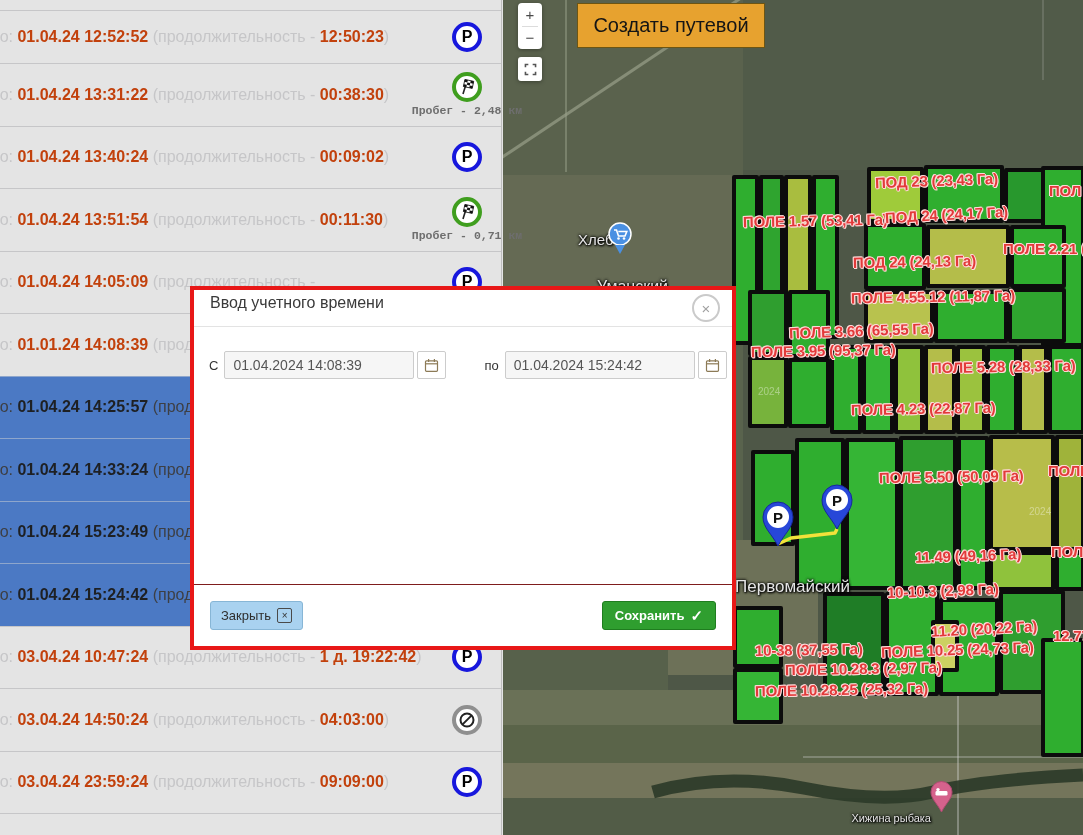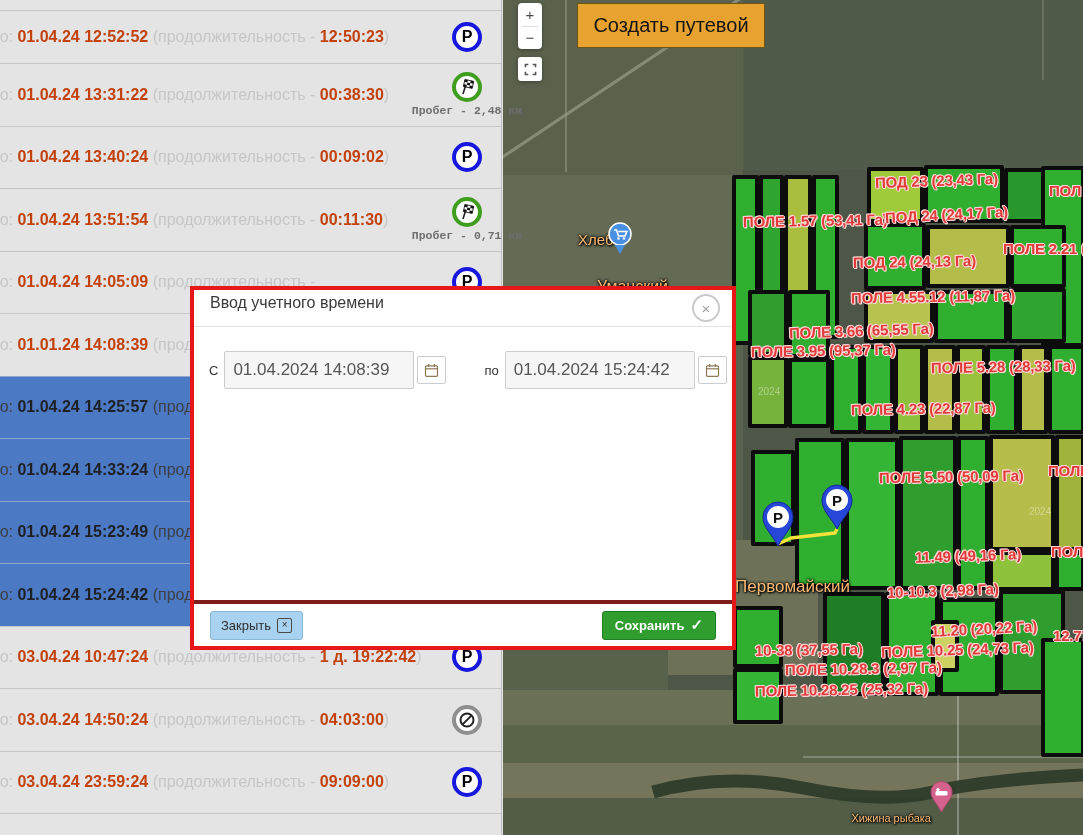--- a/index.html
+++ b/index.html
@@ -21,45 +21,45 @@
   .ic-p{border:4px solid #1717dd;font-weight:700;font-size:16px;color:#000;}
   .ic-f{border:4px solid #3f9e1e;}
   .ic-n{border:4px solid #8f8f8f;}
   .row.ghost{flex:1;height:auto;}
 
   
   .map{position:absolute;left:503px;top:0;width:580px;height:835px;overflow:hidden;background:#4e5747;z-index:1;}
   .map svg.base{position:absolute;left:0;top:0;}
   .field-label{position:absolute;font-size:15px;font-weight:700;color:#e23a3a;letter-spacing:-0.2px;white-space:nowrap;
     text-shadow:1px 0 0 #ffd9d9,-1px 0 0 #ffd9d9,0 1px 0 #ffd9d9,0 -1px 0 #ffd9d9,1px 1px 0 #ffd9d9,-1px -1px 0 #ffd9d9;}
-  .place-label{position:absolute;color:#fdba74;font-size:16px;white-space:nowrap;
+  .place-label{position:absolute;color:#e5e5e5;font-size:16px;white-space:nowrap;
     text-shadow:0 0 3px #000,0 0 3px #000,1px 1px 2px #000;}
   .wm{position:absolute;color:#fff;opacity:.38;font-size:10px;}
   .map-pin{position:absolute;}
   .poi{position:absolute;}
 
   
   .zoombox{position:absolute;left:15px;top:3px;width:24px;height:46px;background:#fff;border-radius:4px;box-shadow:0 1px 4px rgba(0,0,0,.35);display:flex;flex-direction:column;}
   .zoombox button{flex:1;border:none;background:transparent;font-size:15px;color:#4a4a4a;cursor:pointer;padding:0;line-height:1;}
   .zoombox .zdiv{height:1px;background:#dcdcdc;margin:0 4px;}
   .fsbox{position:absolute;left:15px;top:57px;width:24px;height:24px;background:#fff;border-radius:3px;box-shadow:0 1px 4px rgba(0,0,0,.35);display:flex;align-items:center;justify-content:center;border:none;cursor:pointer;padding:0;}
   .create-btn{position:absolute;left:74px;top:3px;width:188px;height:45px;background:#e7a22f;border:1px solid #6d5513;color:#151515;font-size:20px;font-family:"Liberation Sans",sans-serif;cursor:pointer;}
 
   
   .modal{position:absolute;left:190px;top:286px;width:546px;height:364px;background:#fff;border:4px solid #e81717;box-sizing:border-box;z-index:100;display:flex;flex-direction:column;}
   .modal-header{display:flex;justify-content:space-between;padding:4px 12px 4px 16px;border-bottom:1px solid #e3e3e3;}
   .modal-title{font-size:16px;color:#3a3a3a;}
   .modal-close{width:28px;height:28px;border-radius:50%;border:2px solid #cacaca;background:#fff;color:#a0a0a0;font-size:15px;line-height:1;display:flex;align-items:center;justify-content:center;cursor:pointer;box-sizing:border-box;}
   .modal-body{flex:1;}
   .date-row{display:flex;align-items:center;margin:24px 0 0 15px;}
   .date-row label{font-size:13px;color:#333;margin-right:6px;}
-  .date-input{width:172px;height:26px;border:1px solid #ccc;background:#f6f6f6;border-radius:2px;font-size:17px;color:#555;padding:5px 8px;font-family:"Liberation Sans",sans-serif;}
+  .date-input{width:172px;height:26px;border:1px solid #ccc;background:#f6f6f6;border-radius:2px;font-size:14px;color:#555;padding:0 8px;font-family:"Liberation Sans",sans-serif;}
   .cal-btn{width:29px;height:28px;border:1px solid #ccc;background:#fff;border-radius:2px;margin-left:3px;display:flex;align-items:center;justify-content:center;cursor:pointer;padding:0;}
   .to-label{margin-left:38px;}
-  .modal-footer{height:46px;border-top:4px solid #7f1d1d;display:flex;align-items:center;justify-content:space-between;padding:0 16px;box-sizing:border-box;}
+  .modal-footer{height:62px;border-top:1px solid #7f1d1d;display:flex;align-items:center;justify-content:space-between;padding:0 16px;box-sizing:border-box;}
   .btn-close{height:29px;background:#a9d2f0;border:1px solid #87b6d6;border-radius:3px;font-size:13px;color:#2f2f2f;display:flex;align-items:center;gap:6px;padding:0 10px;cursor:pointer;font-family:"Liberation Sans",sans-serif;}
   .x-box{display:inline-flex;align-items:center;justify-content:center;width:13px;height:13px;border:1px solid #4a4a4a;border-radius:2px;font-size:10px;color:#333;line-height:1;}
   .btn-save{height:29px;background:#2f9e2f;border:1px solid #1f7d1f;border-radius:3px;font-size:13px;font-weight:700;color:#fff;display:flex;align-items:center;gap:6px;padding:0 12px;cursor:pointer;font-family:"Liberation Sans",sans-serif;}
   .check{font-size:15px;font-weight:700;}
 </style>
 </head>
 <body>
 
 <div class="map">
   <svg class="base" width="580" height="835" viewBox="0 0 580 835">

